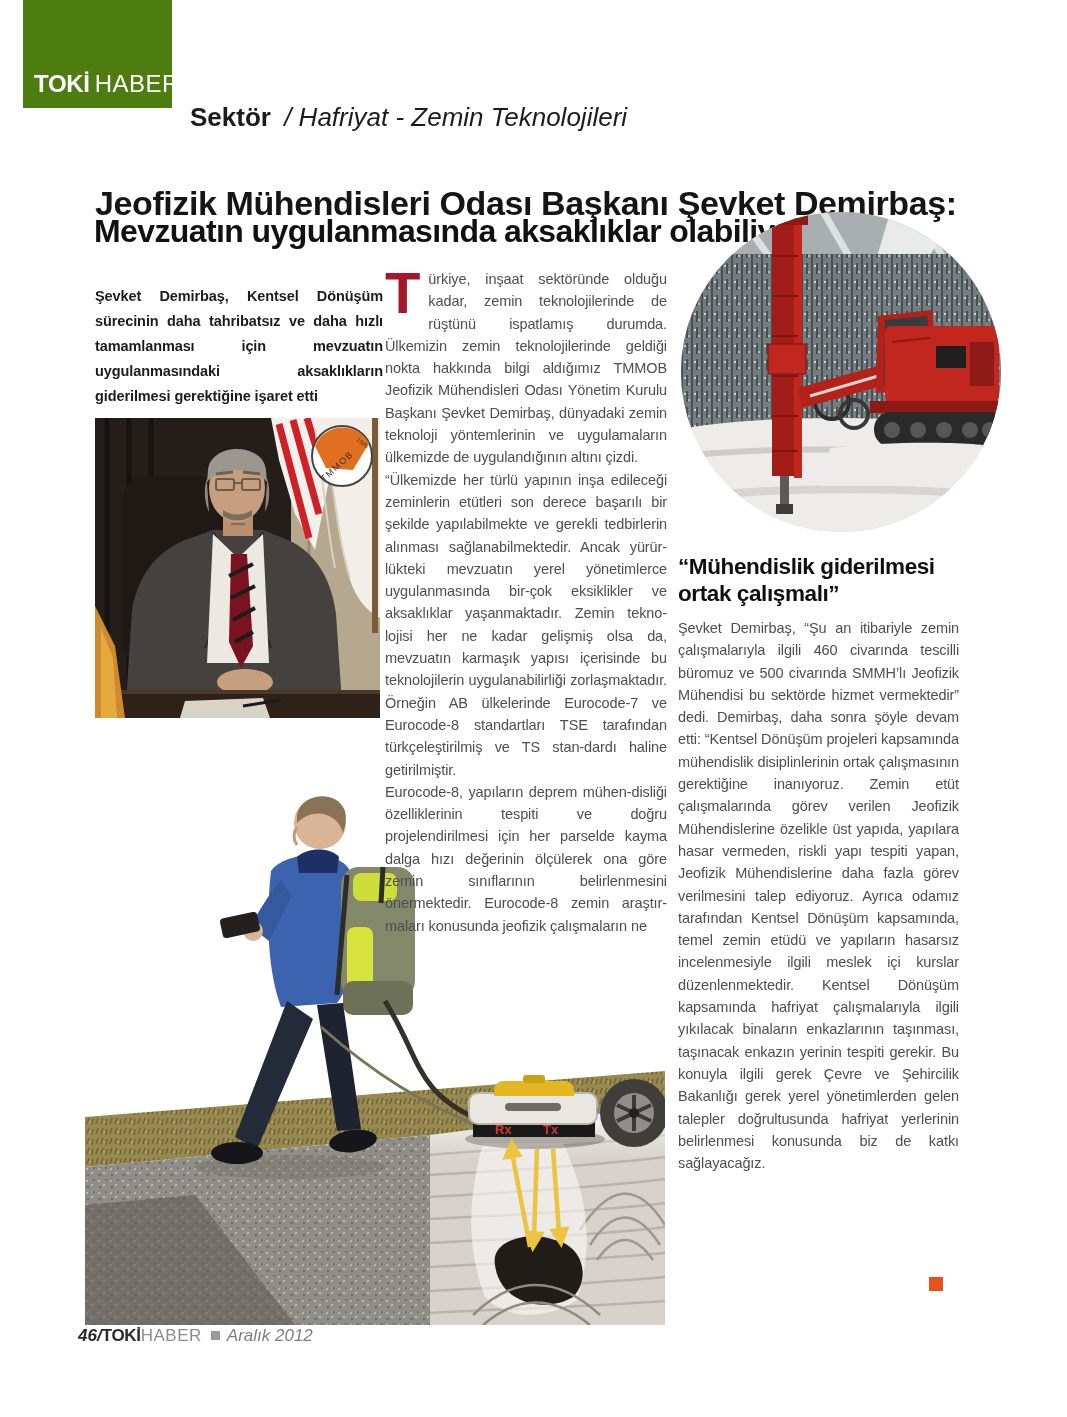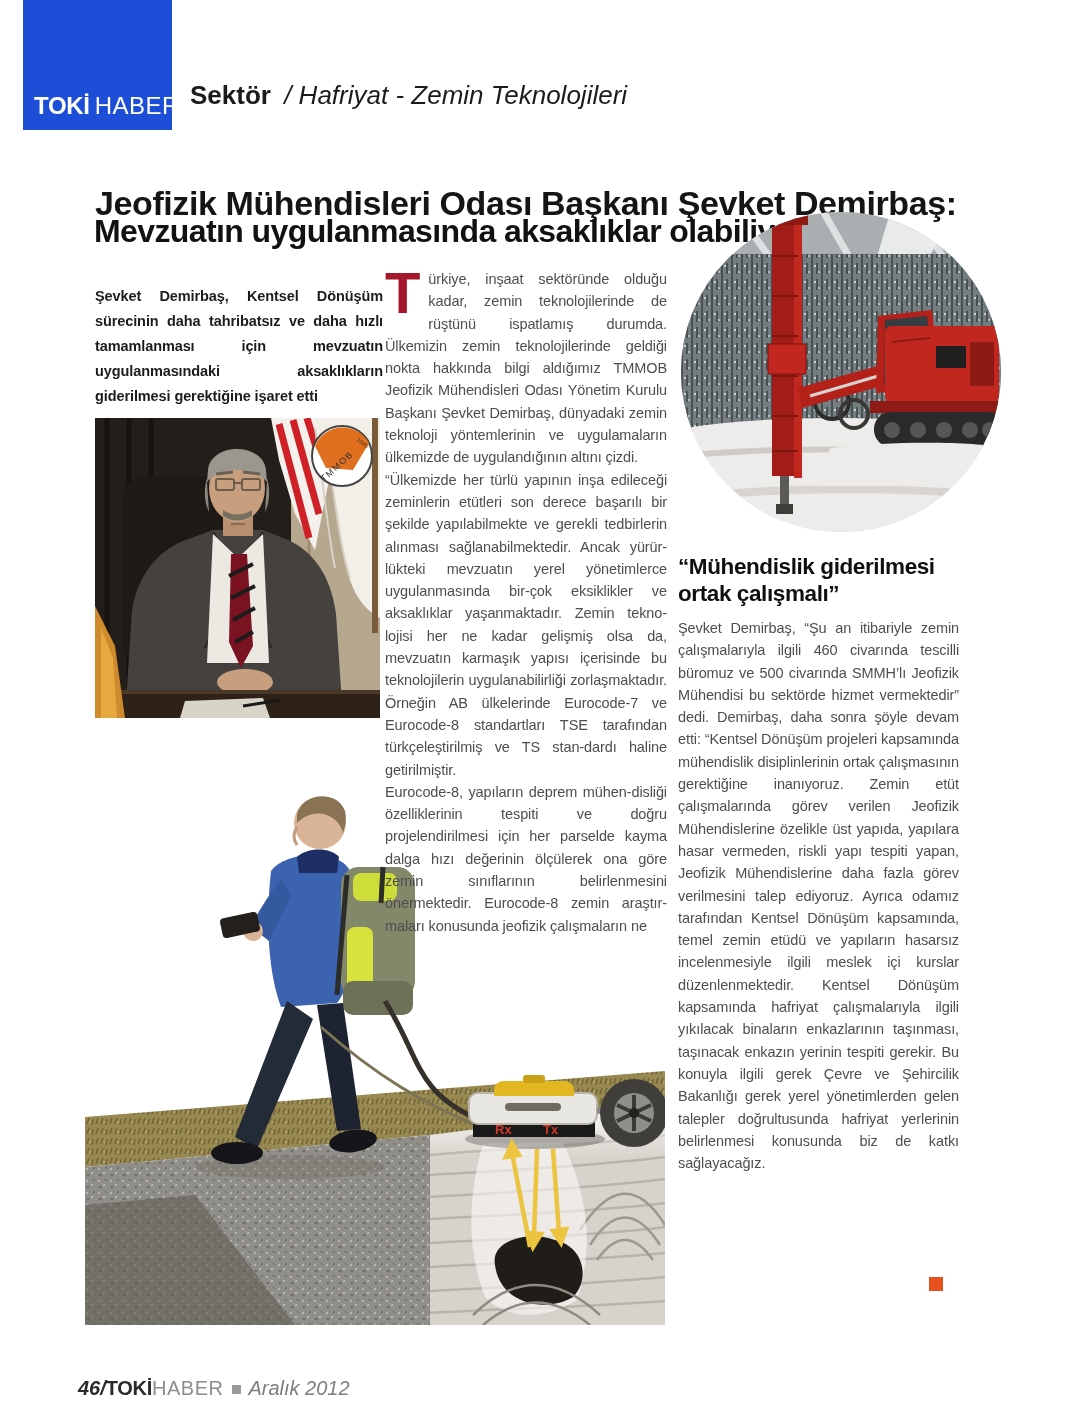--- a/index.html
+++ b/index.html
@@ -1,44 +1,44 @@
 <!DOCTYPE html>
 <html><head>
 <meta charset="utf-8">
 <style>
   html,body{margin:0;padding:0;background:#fff;}
   .page{position:relative;width:1067px;height:1417px;margin:0 auto;background:#fff;
         font-family:"Liberation Sans",sans-serif;overflow:hidden;}
   
-  .masthead{position:absolute;left:23px;top:0;width:149px;height:130px;background:#1d4ed8;}
+  .masthead{position:absolute;left:23px;top:0;width:149px;height:108px;background:#4d7c0f;}
   .masthead-text{position:absolute;left:11px;bottom:10px;color:#fff;font-size:24px;white-space:nowrap;letter-spacing:-0.3px;}
   .masthead-text .b{font-weight:700;}
   .masthead-text .l{font-weight:400;margin-left:5px;letter-spacing:0.5px;}
-  .section-line{position:absolute;left:190px;top:80px;font-size:26px;color:#1b1b1b;white-space:nowrap;}
+  .section-line{position:absolute;left:190px;top:102px;font-size:26px;color:#1b1b1b;white-space:nowrap;}
   .section-line .b{font-weight:700;}
   .section-line .i{font-style:italic;font-weight:400;margin-left:6px;}
   
   .kicker{position:absolute;left:95px;top:184px;font-size:34px;font-weight:700;color:#151515;letter-spacing:-0.4px;white-space:nowrap;}
   .title{position:absolute;left:94px;top:213px;font-size:32px;font-weight:700;color:#111;letter-spacing:-0.6px;white-space:nowrap;}
   
   .standfirst{position:absolute;left:95px;top:284px;width:288px;font-size:14.5px;line-height:25px;
               font-weight:700;color:#1c1c1c;text-align:justify;letter-spacing:-0.1px;}
   
   .bodytext{font-size:14.5px;line-height:22.3px;color:#4e4e4e;text-align:justify;letter-spacing:-0.1px;}
   .colA{position:absolute;left:385px;top:268px;width:282px;z-index:2;}
   .colB{position:absolute;left:678px;top:537px;width:281px;z-index:2;}
   .colA p,.colB p{margin:0;}
   .dropcap{float:left;font-size:58px;line-height:44px;padding:3px 8px 0 0;color:#a5182c;font-weight:700;font-family:"Liberation Sans",sans-serif;}
   .subhead{font-size:22.5px;line-height:27px;font-weight:700;color:#0f0f0f;letter-spacing:-0.4px;
            margin:16px 0 10px 0 !important;text-align:left;}
   .endmark{position:absolute;left:929px;top:1277px;width:14px;height:14px;background:#e8501e;z-index:3;}
   
   .photo{position:absolute;z-index:1;}
   
-  .footer{position:absolute;left:78px;top:1377px;font-size:20px;color:#8d8d8d;white-space:nowrap;}
+  .footer{position:absolute;left:78px;top:1326px;font-size:17px;color:#8d8d8d;white-space:nowrap;}
   .footer .pg{font-weight:700;font-style:italic;color:#2a2a2a;}
   .footer .bb{font-weight:700;color:#2a2a2a;letter-spacing:-0.3px;}
   .footer .bl{color:#8d8d8d;letter-spacing:0.5px;}
   .footer .sq{display:inline-block;width:9px;height:9px;background:#9a9a9a;margin:0 7px 1px 9px;}
   .footer .issue{font-style:italic;color:#7e7e7e;}
 </style>
 </head>
 <body>
 
 <div class="page">

